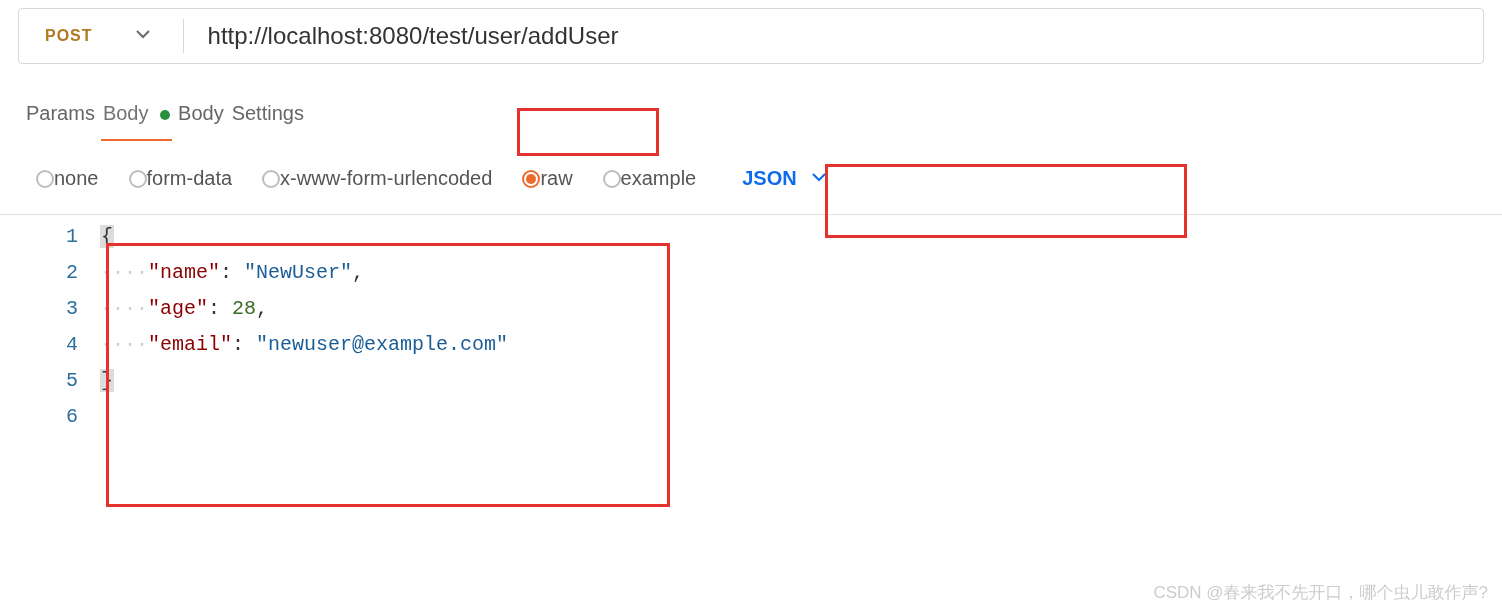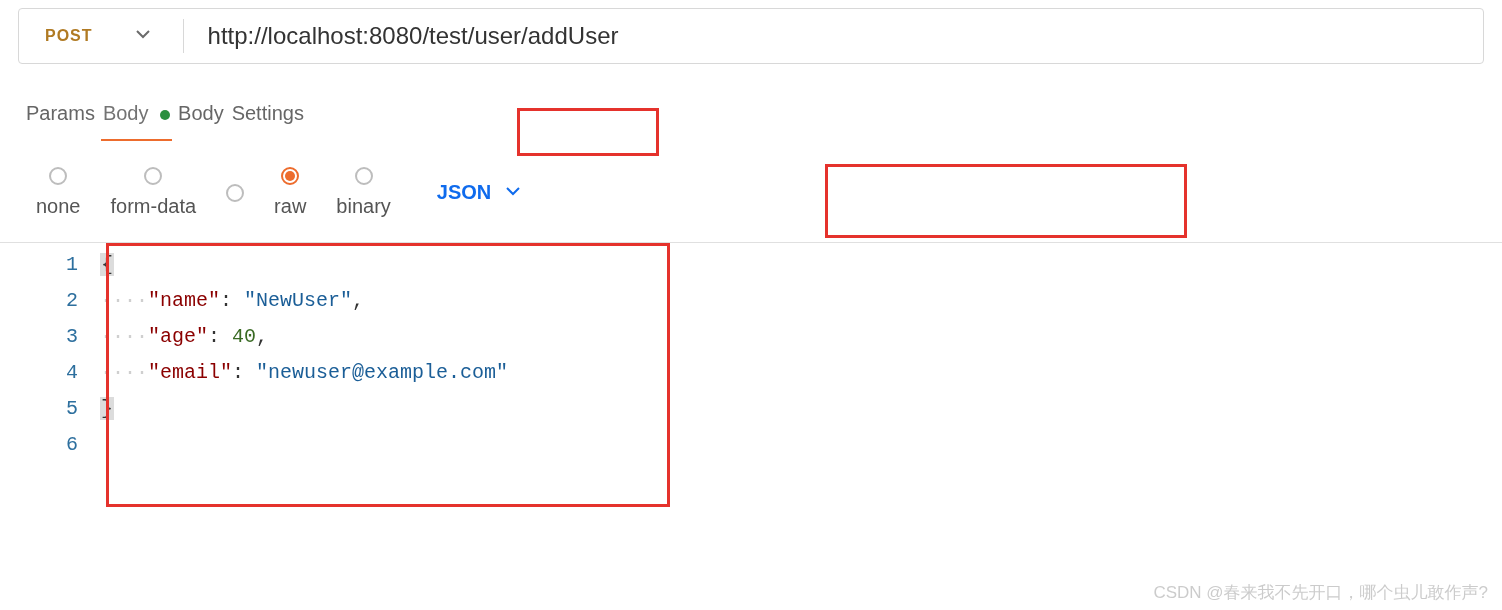--- a/index.html
+++ b/index.html
@@ -89,23 +89,21 @@
     display: flex;
     align-items: center;
     gap: 30px;
     padding: 28px 22px 24px 36px;
     font-size: 20px;
     color: #555;
   }
   .radio-item {
     display: flex;
     align-items: center;
-    gap: 10px;
-    cursor: pointer;
-    flex-direction: column;
+    cursor: pointer;
   }
   .radio {
     width: 18px;
     height: 18px;
     border: 2px solid #bdbdbd;
     border-radius: 50%;
     position: relative;
   }
   .radio.selected { border-color: #ed6c2d; }
   .radio.selected::after {
@@ -206,28 +204,29 @@
   <div class="radio-item">
     <span class="radio"></span>
     <span>none</span>
   </div>
   <div class="radio-item">
     <span class="radio"></span>
     <span>form-data</span>
   </div>
   <div class="radio-item">
     <span class="radio"></span>
+    <span>x-www-form-urlencoded</span>
   </div>
   <div class="radio-item">
     <span class="radio selected"></span>
     <span>raw</span>
   </div>
   <div class="radio-item">
     <span class="radio"></span>
-    <span>binary</span>
+    <span>example</span>
   </div>
   <div class="content-type-select">
     <span>JSON</span>
     <span>
       <svg class="chev" viewBox="0 0 16 16">
           <path d="M2 5 L8 11 L14 5" fill="none" stroke="#0f6bed" stroke-width="2"></path>
         </svg>
     </span>
   </div>
 </div>
@@ -237,21 +236,21 @@
     <div>1</div>
     <div>2</div>
     <div>3</div>
     <div>4</div>
     <div>5</div>
     <div>6</div>
   </div>
   <div class="code">
     <div class="code-line"><span class="brace-sel punc">{</span></div>
     <div class="code-line"><span class="dots">····</span><span class="key">"name"</span><span class="punc">:</span> <span class="str">"NewUser"</span><span class="punc">,</span></div>
-    <div class="code-line"><span class="dots">····</span><span class="key">"age"</span><span class="punc">:</span> <span class="num">40</span><span class="punc">,</span></div>
+    <div class="code-line"><span class="dots">····</span><span class="key">"age"</span><span class="punc">:</span> <span class="num">28</span><span class="punc">,</span></div>
     <div class="code-line"><span class="dots">····</span><span class="key">"email"</span><span class="punc">:</span> <span class="str">"newuser@example.com"</span></div>
     <div class="code-line"><span class="brace-sel punc">}</span></div>
     <div class="code-line"> </div>
   </div>
 </div>
 
 <div class="annot-body annot1"></div>
 <div class="annot-body annot2"></div>
 <div class="annot-body annot3"></div>
 

